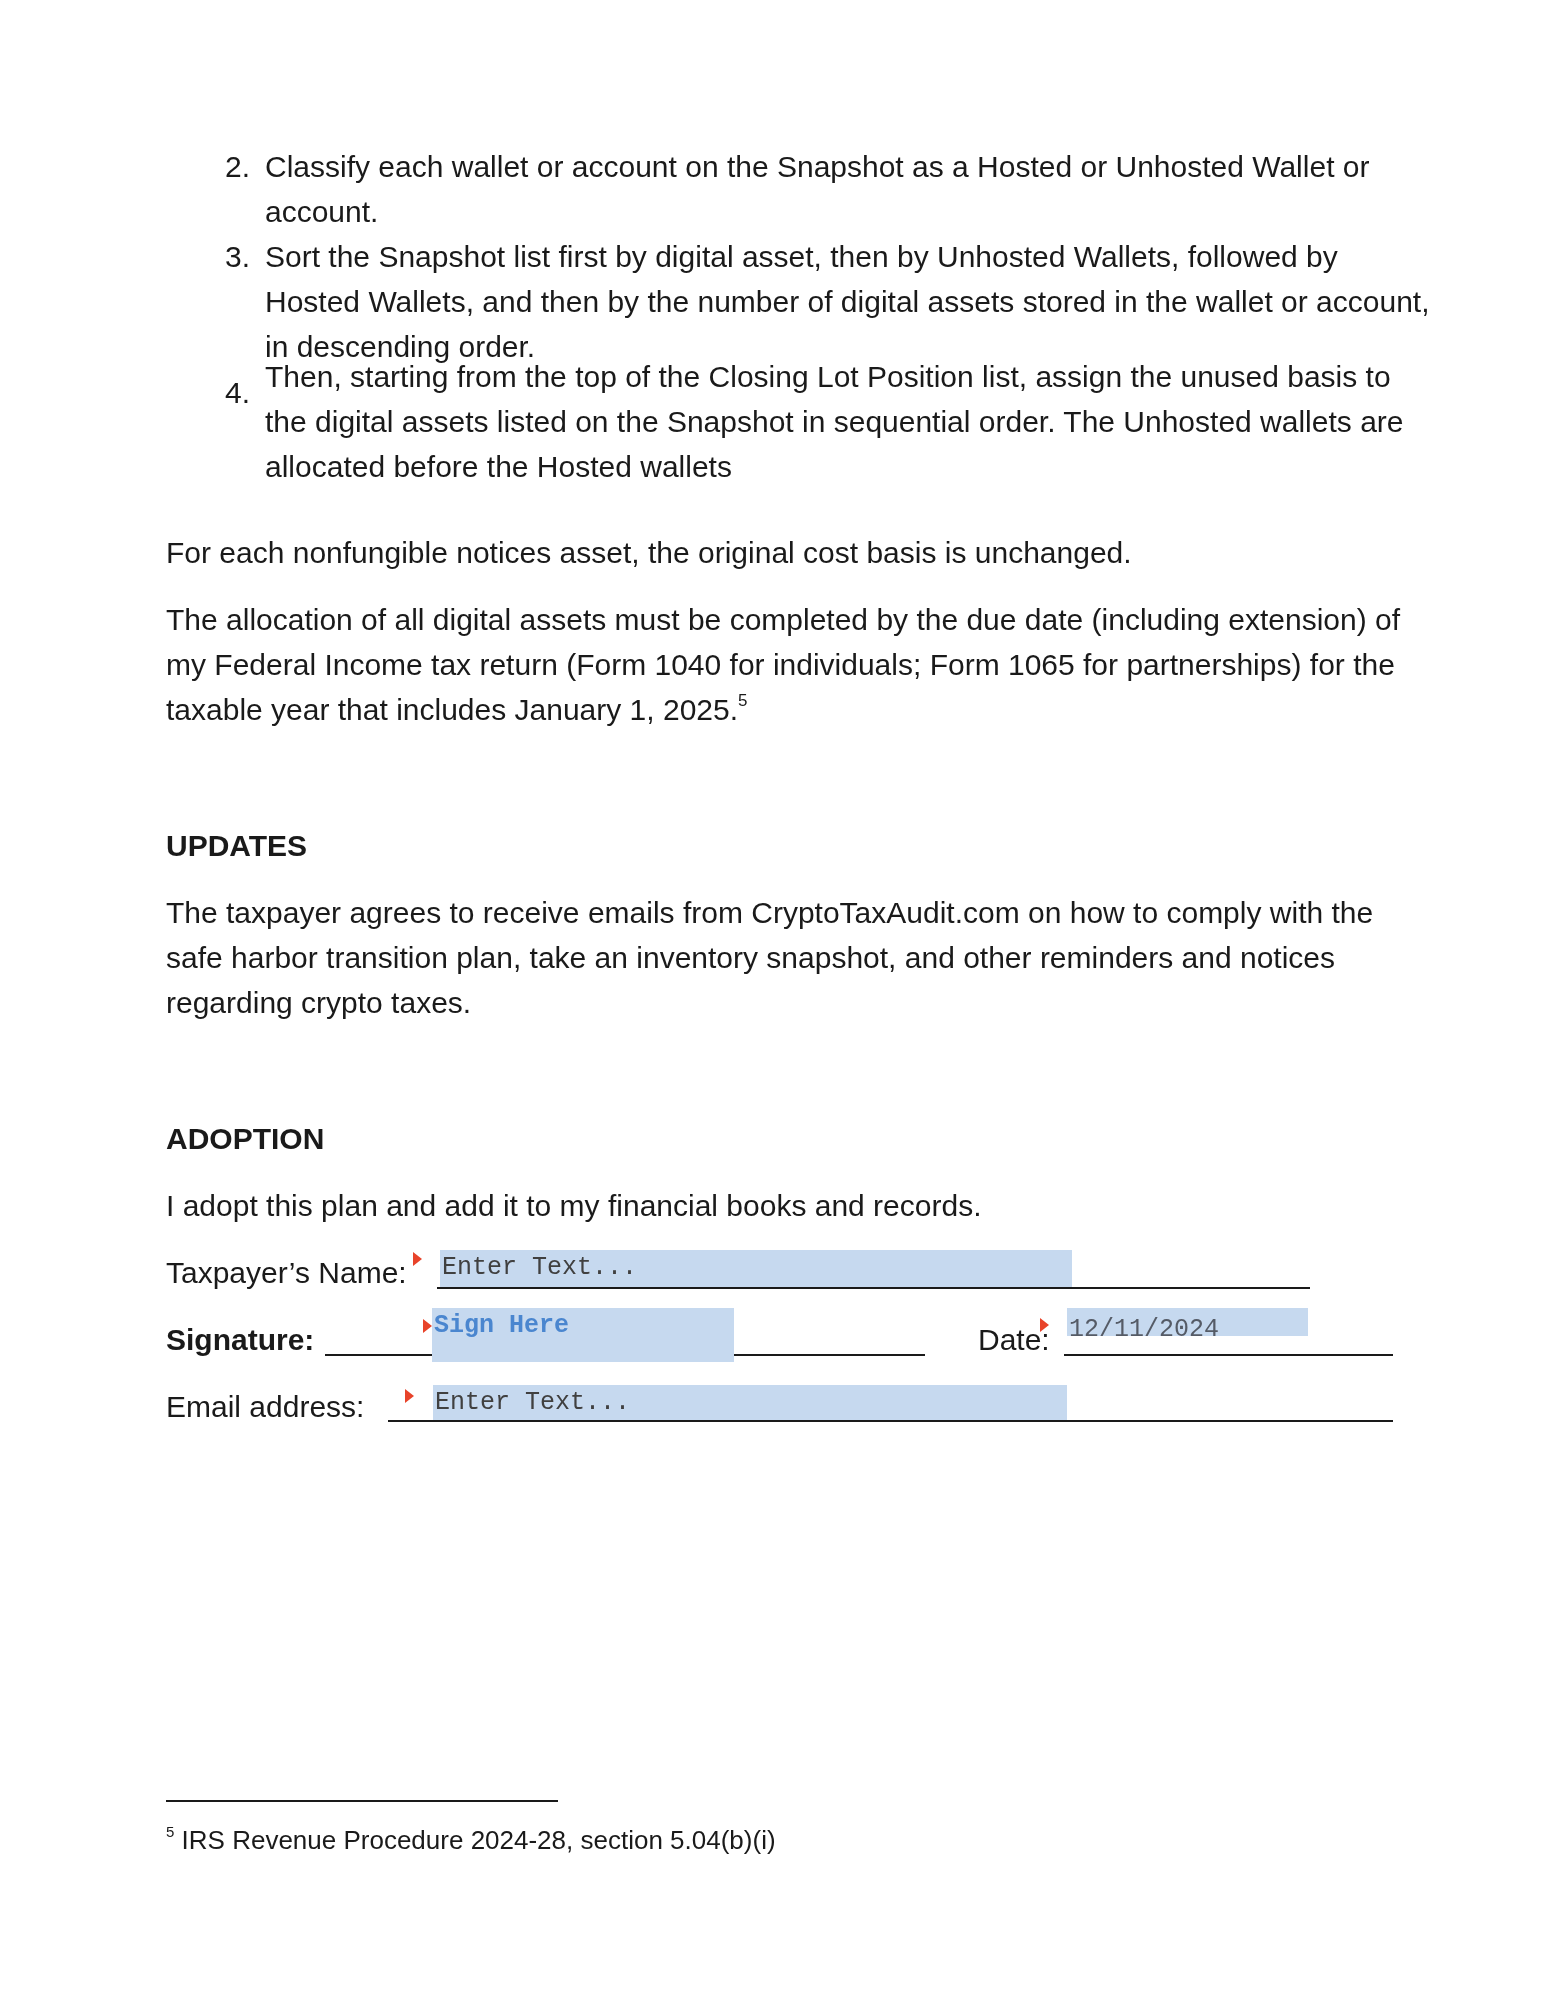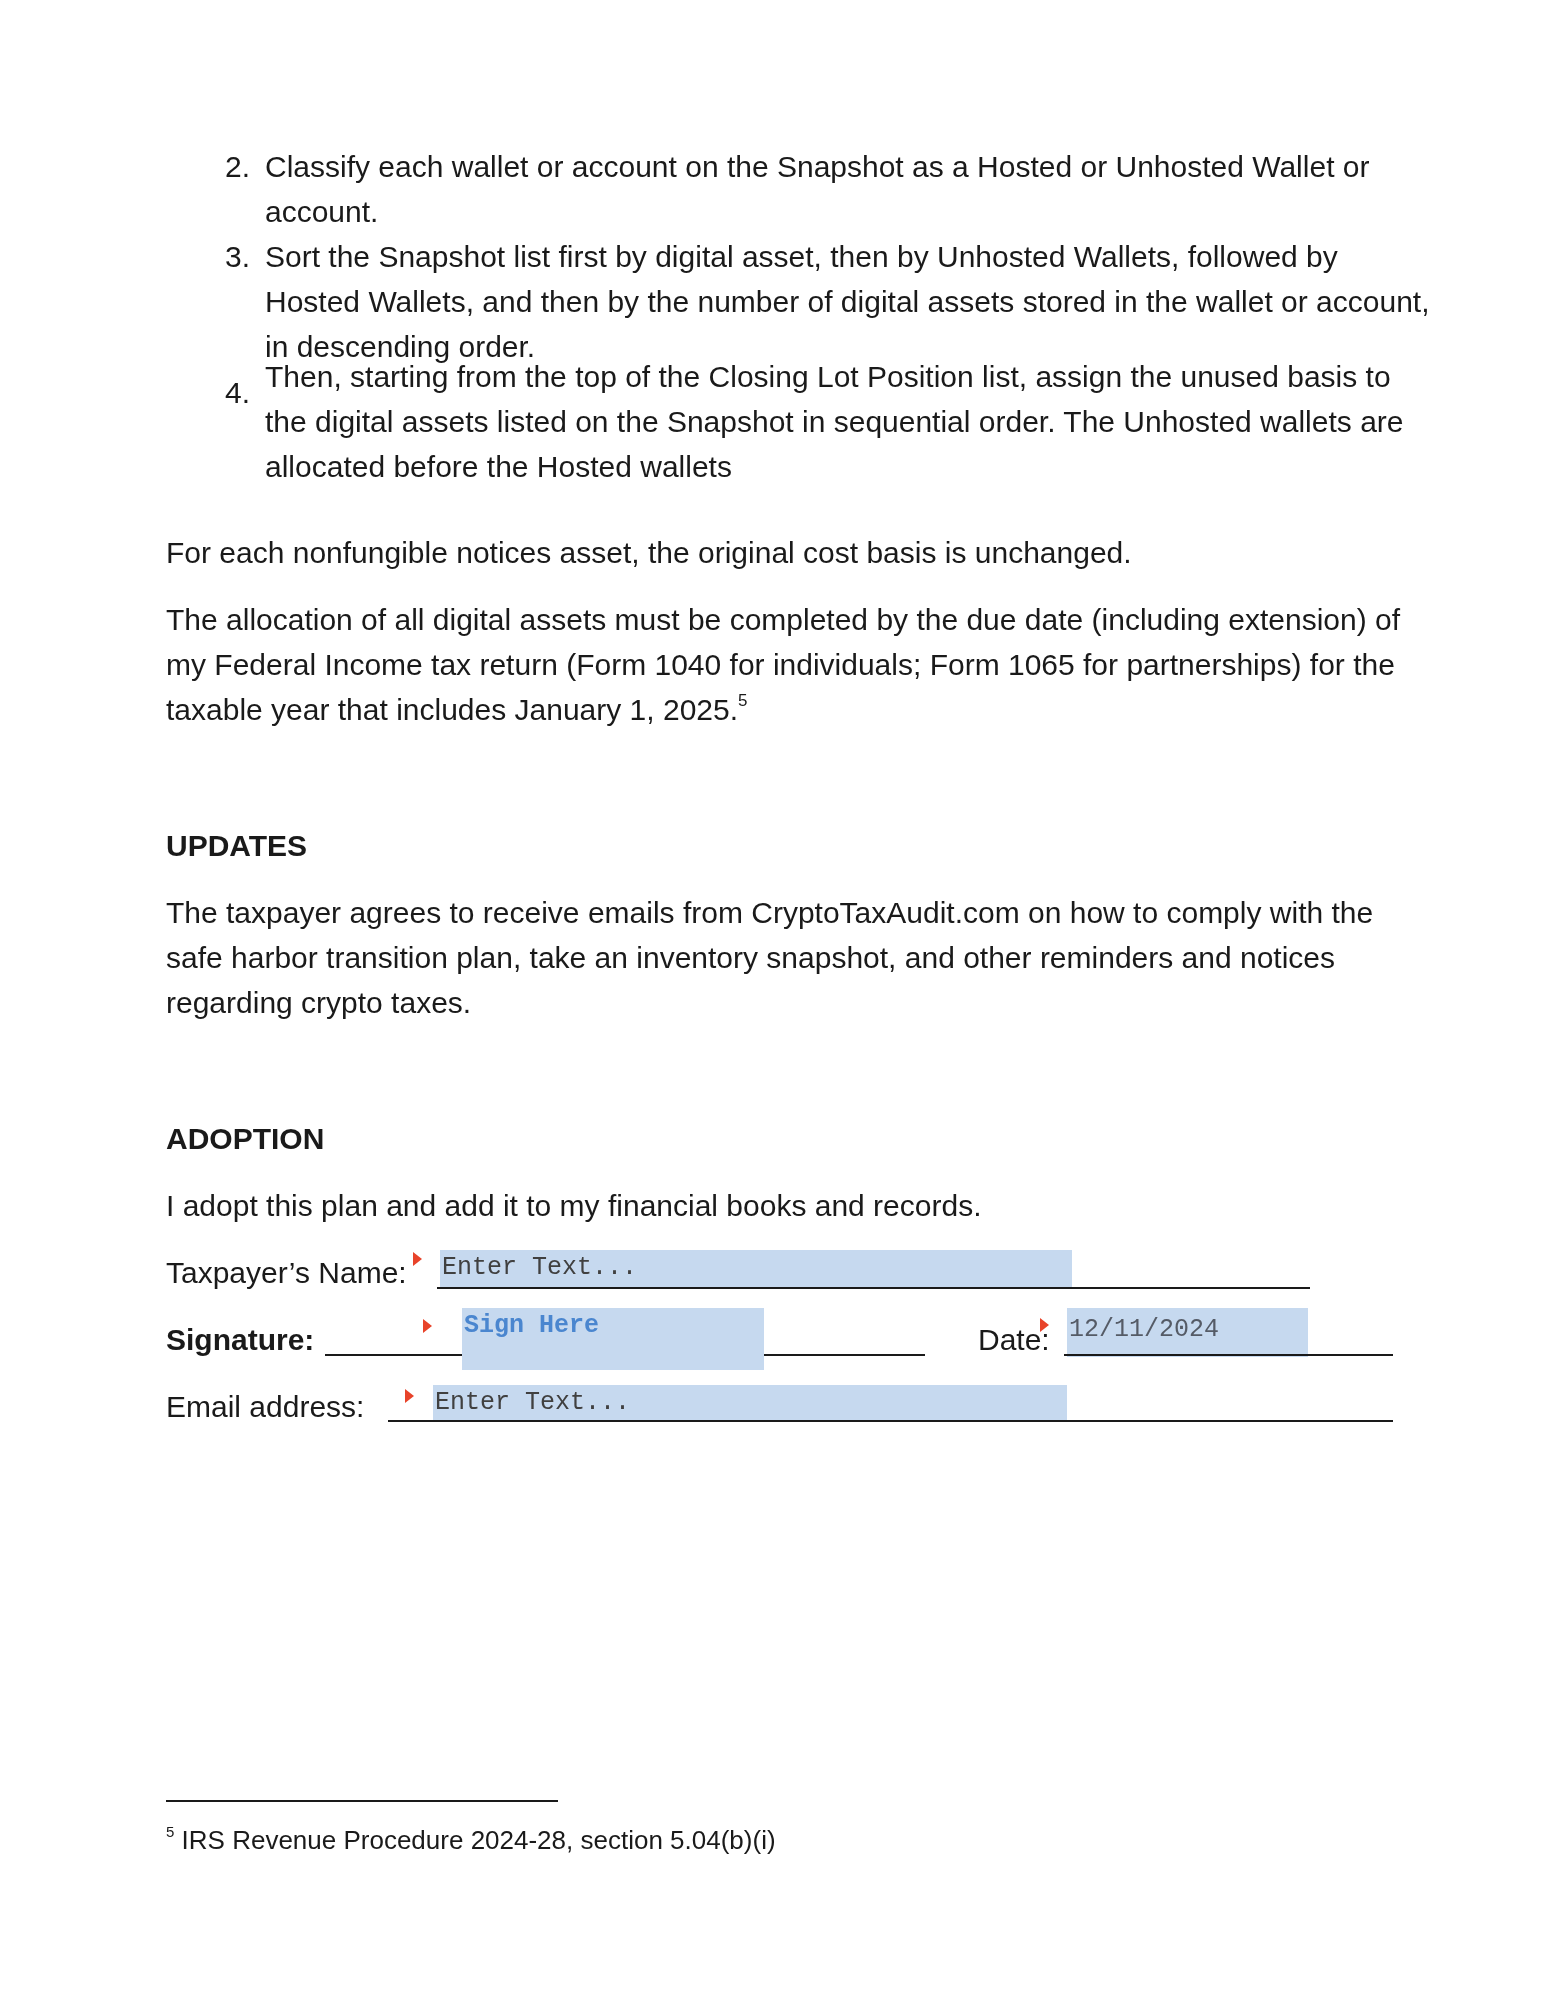--- a/index.html
+++ b/index.html
@@ -53,25 +53,25 @@
   <div>
     <div class="txt" style="left:166px; top:1250px;">Taxpayer’s Name:</div>
     <div class="field placeholder" style="left:440px; top:1250px; width:632px; height:38px;">Enter Text...</div>
     <div class="arrow" style="left:413px; top:1252px;"></div>
     <div class="uline" style="left:437px; top:1287px; width:873px;"></div>
   </div>
 
   <div>
     <div class="txt" style="left:166px; top:1317px;font-weight:bold;">Signature:</div>
     <div class="uline" style="left:325px; top:1354px; width:600px;"></div>
-    <div class="field sign" style="left:462px; top:1308px; width:302px; height:62px;">Sign Here</div>
+    <div class="field sign" style="left:432px; top:1308px; width:302px; height:54px;">Sign Here</div>
     <div class="arrow" style="left:423px; top:1319px;"></div>
 
     <div class="txt" style="left:978px; top:1317px;">Date:</div>
-    <div class="field value" style="left:1067px; top:1308px; width:241px; height:49px; padding-top:4px;">12/11/2024</div>
+    <div class="field value" style="left:1067px; top:1308px; width:241px; height:28px; padding-top:4px;">12/11/2024</div>
     <div class="arrow" style="left:1040px; top:1318px;"></div>
     <div class="uline" style="left:1064px; top:1354px; width:329px;"></div>
   </div>
 
   <div>
     <div class="txt" style="left:166px; top:1384px;">Email address:</div>
     <div class="field placeholder" style="left:433px; top:1385px; width:634px; height:37px;">Enter Text...</div>
     <div class="arrow" style="left:405px; top:1389px;"></div>
     <div class="uline" style="left:388px; top:1420px; width:1005px;"></div>
   </div>

